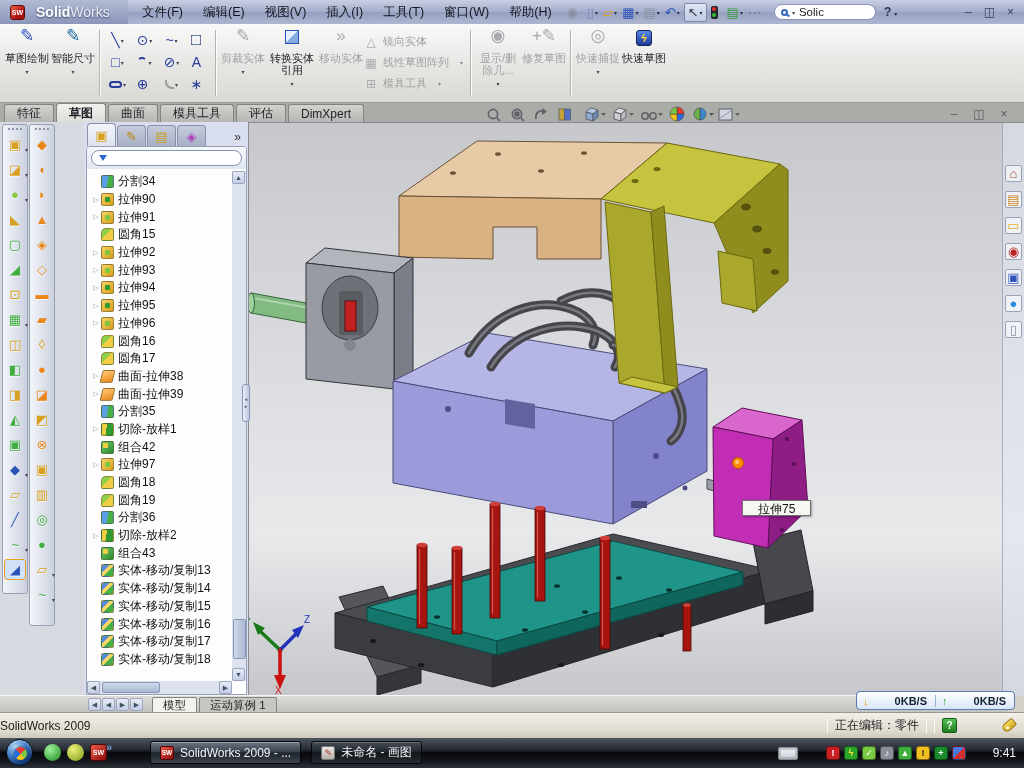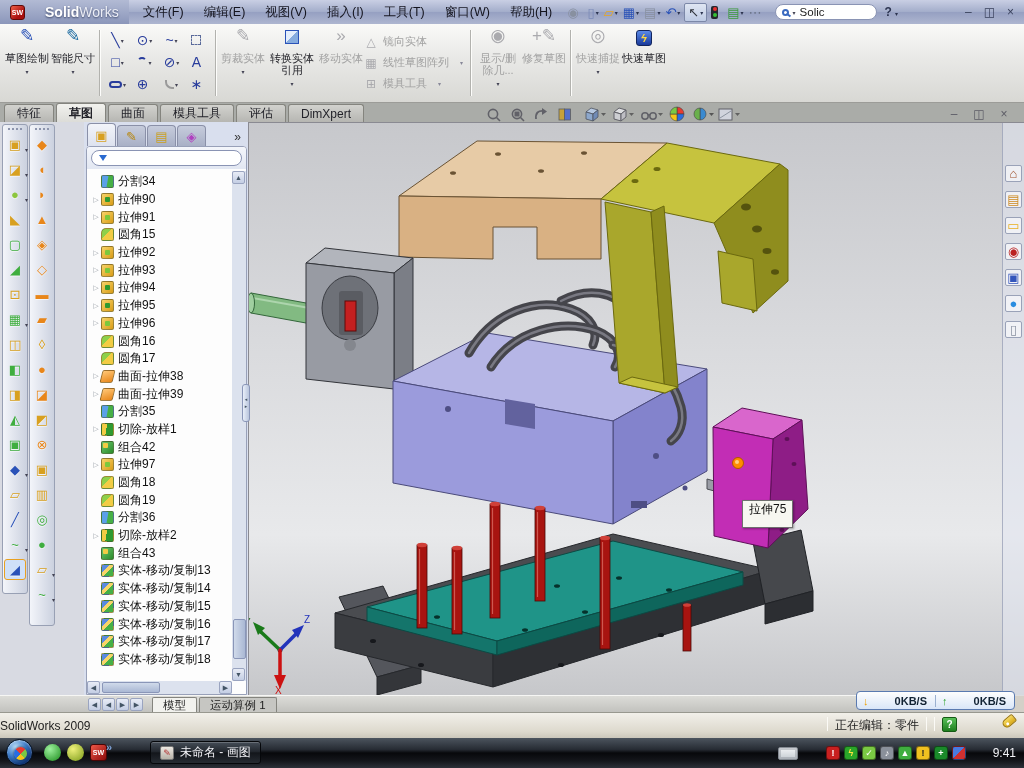--- a/index.html
+++ b/index.html
@@ -1,21 +1,21 @@
 <!DOCTYPE html>
 <html><head>
 <meta charset="utf-8">
 <style>
   *{margin:0;padding:0;box-sizing:border-box}
   html,body{width:1024px;height:768px;overflow:hidden;font-family:"Liberation Sans","DejaVu Sans",sans-serif;background:#d4d0c8;position:relative}
   .abs{position:absolute}
 
   
   #titlebar{left:0;top:0;width:1024px;height:24px;background:linear-gradient(#c9cfe4 0%,#a4aecb 48%,#96a0c2 52%,#aeb6d0 100%);display:flex;align-items:center;z-index:10}
-  #logo{display:flex;align-items:center;gap:20px;padding:0 10px;height:100%;background:linear-gradient(#b2bad4,#8b96ba);min-width:128px}
+  #logo{display:flex;align-items:center;gap:11px;padding:0 10px;height:100%;background:linear-gradient(#b2bad4,#8b96ba);min-width:128px}
   .swcube{width:15px;height:15px;border-radius:3px;background:linear-gradient(135deg,#f06048,#a80f0f 70%);color:#fff;font-size:7px;font-weight:bold;display:flex;align-items:center;justify-content:center;border:1px solid #5e0a08}
   .appbold{font-size:14px;font-weight:bold;color:#fff;text-shadow:0 1px 2px #3a4668}
   .applight{font-size:14px;color:#eceef6;text-shadow:0 1px 2px #3a4668}
   #menus{display:flex;gap:20px;padding-left:14px;font-size:12.5px;color:#14141e}
   #menus .menu{cursor:default}
   #tquick{display:flex;align-items:center;gap:3px;margin-left:14px}
   .tqi{display:flex;align-items:center;height:19px;padding:0 1px}
   .tqi .g{font-size:13px;line-height:1}
   .tqi .d{font-size:6px;color:#2c3450;margin-left:1px}
   .tqi.boxed{border:1px solid #7c88a8;background:linear-gradient(#dfe5f2,#becbe4);border-radius:2px;padding:0 3px}
@@ -106,40 +106,40 @@
   #splitter{left:242px;top:384px;width:8px;height:38px;background:linear-gradient(90deg,#e9eff9,#b9c5dd);border:1px solid #8a96b8;border-radius:3px;z-index:6;display:flex;flex-direction:column;align-items:center;justify-content:center;font-size:5px;color:#456;line-height:7px}
 
   
   #viewport{left:248px;top:122px;width:776px;height:573px;background:linear-gradient(180deg,#c7c8cc 0%,#d9dadd 38%,#e8e9eb 72%,#c6c7ca 100%);border-left:1px solid #8a8a92;border-top:1px solid #8a8a92}
   #vpsvg{position:absolute;left:0;top:0;width:776px;height:573px}
   #taskpane{position:absolute;right:0;top:0;width:22px;height:573px;background:rgba(226,230,240,.55);border-left:1px solid rgba(140,148,172,.65);display:flex;flex-direction:column;align-items:center;padding-top:42px;gap:9px}
   .tpi{width:17px;height:17px;display:flex;align-items:center;justify-content:center;font-size:13px;background:rgba(250,250,252,.7);border:1px solid #9aa2b8;border-radius:2px}
   #headsup{left:485px;top:105px;z-index:7}
   #docctrl{left:946px;top:107px;z-index:7;display:flex;gap:9px;font-size:12px;color:#5c5c66}
   #docctrl span{width:16px;text-align:center}
-  #tooltip{left:742px;top:500px;z-index:8;background:#f7f7f1;border:1px solid #6f6f6f;font-size:12px;color:#111;padding:0 6px;height:28px;line-height:17px;box-shadow:1px 1px 2px rgba(0,0,0,.35)}
+  #tooltip{left:742px;top:500px;z-index:8;background:#f7f7f1;border:1px solid #6f6f6f;font-size:12px;color:#111;padding:0 15px;height:16px;line-height:17px;box-shadow:1px 1px 2px rgba(0,0,0,.35)}
 
   
   #modelbar{left:0;top:695px;width:1008px;height:17px;background:linear-gradient(#dcdcd8,#c2c2be);border-top:1px solid #f6f6f4}
   #navbtns{position:absolute;left:88px;top:2px;display:flex;gap:1px}
   #navbtns .sbtn{width:14px;height:13px}
   #modeltabs{position:absolute;left:152px;top:0;display:flex;gap:2px;height:17px}
   .mtab{height:16px;margin-top:1px;padding:0 10px;font-size:11.5px;color:#222;background:#c6c6c2;border:1px solid #84847e;border-bottom:none;border-radius:2px 2px 0 0;display:flex;align-items:center}
   .mtab.active{background:#f2f2ee}
 
   
   #netwidget{left:856px;top:691px;width:159px;height:19px;z-index:9;background:linear-gradient(#fefefe,#d9e6f8);border:1px solid #5a7ab0;border-radius:4px;display:flex;align-items:center;font-size:11px;color:#123;font-weight:bold}
   #netwidget .half{flex:1;display:flex;align-items:center;justify-content:space-between;padding:0 8px 0 6px}
   #netwidget .half+.half{border-left:1px solid #9ab0d0}
   .arrdn{color:#f0a000;font-size:11px}.arrup{color:#2aa52a;font-size:11px}
 
   
   #statusbar{left:0;top:712px;width:1024px;height:26px;background:linear-gradient(#f2f0ea 0%,#ddd9cd 75%,#cbc7bb 100%);border-top:1px solid #98988f;font-size:12px;color:#222;display:flex;align-items:center}
   #sbleft{}
-  #sbright{margin-left:auto;display:flex;gap:7px;padding-right:8px}
+  #sbright{margin-left:auto;display:flex;align-items:center;gap:7px;padding-right:8px}
   .ssep{width:1px;height:14px;background:#b2aea2;border-right:1px solid #fbfaf6}
   #sbhelp{width:15px;height:15px;background:linear-gradient(#59c059,#1e7e1e);border:1px solid #145a14;border-radius:2px;color:#fff;font-size:10px;font-weight:bold;display:flex;align-items:center;justify-content:center}
   #sbtag{width:14px;height:9px;background:linear-gradient(#f6da60,#d8a818);border:1px solid #9a7408;border-radius:5px 2px 2px 5px;transform:rotate(-40deg);position:relative;margin-left:38px}
   #sbtag::before{content:"";position:absolute;left:2px;top:2.5px;width:3px;height:3px;border-radius:50%;background:#fff}
 
   
   #taskbar{left:0;top:738px;width:1024px;height:30px;background:linear-gradient(180deg,#4c545e 0%,#272c34 38%,#07080b 50%,#14161b 76%,#2c3139 100%);z-index:12}
   #startorb{position:absolute;left:6px;top:1px;width:27px;height:27px;border-radius:50%;background:radial-gradient(circle at 35% 28%,#b9ddf8,#3b7bc8 42%,#0a2a66 78%,#061a40);border:1px solid #04101f;box-shadow:inset 0 1px 2px rgba(255,255,255,.55)}
   #startorb::after{content:"";position:absolute;left:6.5px;top:6.5px;width:13px;height:13px;border-radius:50%;background:conic-gradient(#7ac943 0 90deg,#f5c518 0 180deg,#2a6de0 0 270deg,#e83a30 0 360deg);transform:rotate(45deg);box-shadow:0 0 3px rgba(0,0,0,.65)}
   #qlbar{position:absolute;left:44px;top:6px;display:flex;align-items:center;gap:6px}
@@ -1076,20 +1076,24 @@
       <span class="ql ql-yellow">
         <i></i>
       </span>
       <span class="ql ql-sw">
         <i>SW</i>
       </span>
     </div>
   <span id="qlchev">»</span>
   <div id="tasks">
 
+      <div class="tbtn active">
+        <i class="ticon ic-sw">SW</i>
+        <span>SolidWorks 2009 - ...</span>
+      </div>
 
       <div class="tbtn">
         <i class="ticon ic-paint">✎</i>
         <span>未命名 - 画图</span>
       </div>
     </div>
   <span id="kbdicon"></span>
   <div id="tray">
 
   <span class="tico" style="background: rgb(200, 32, 32); color: rgb(255, 255, 255);">!</span>

